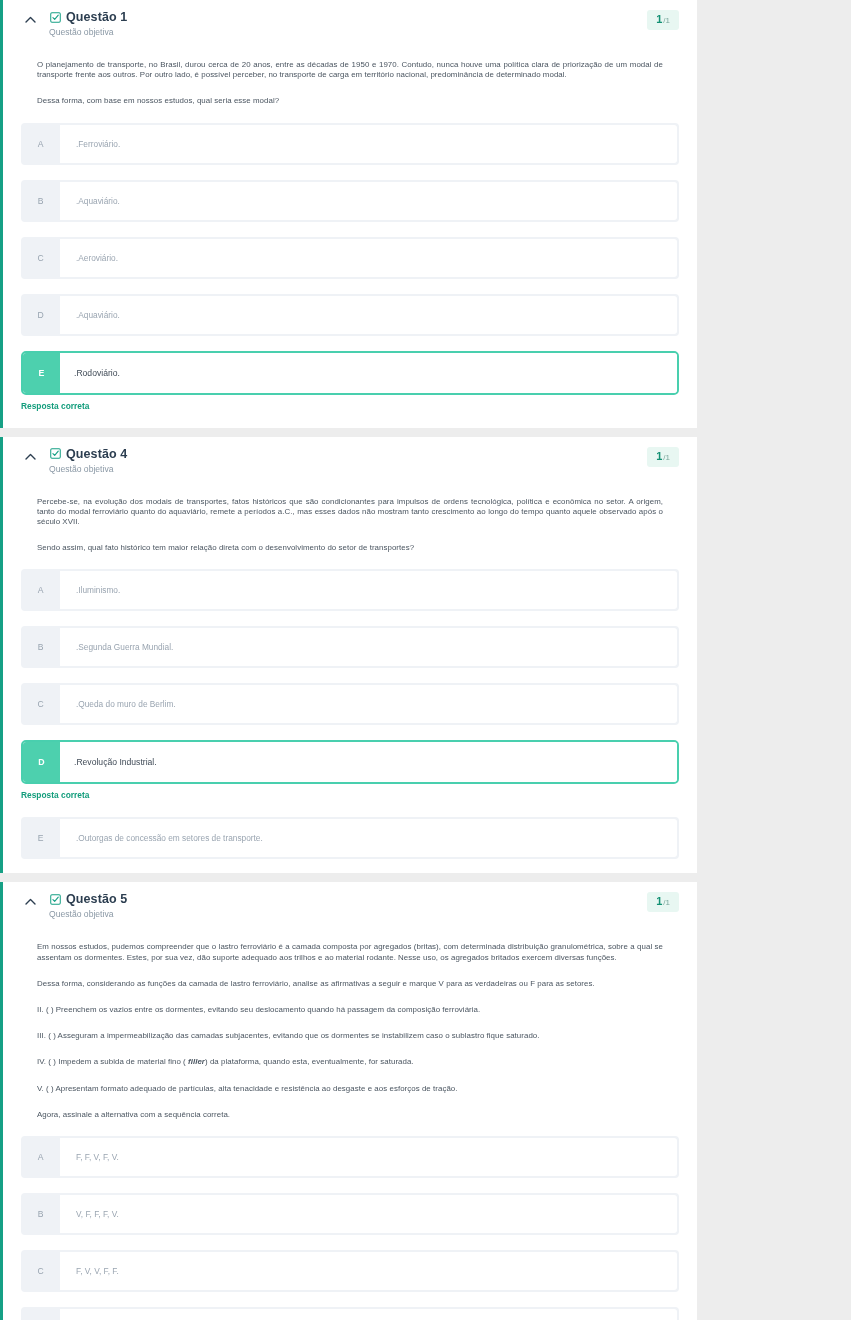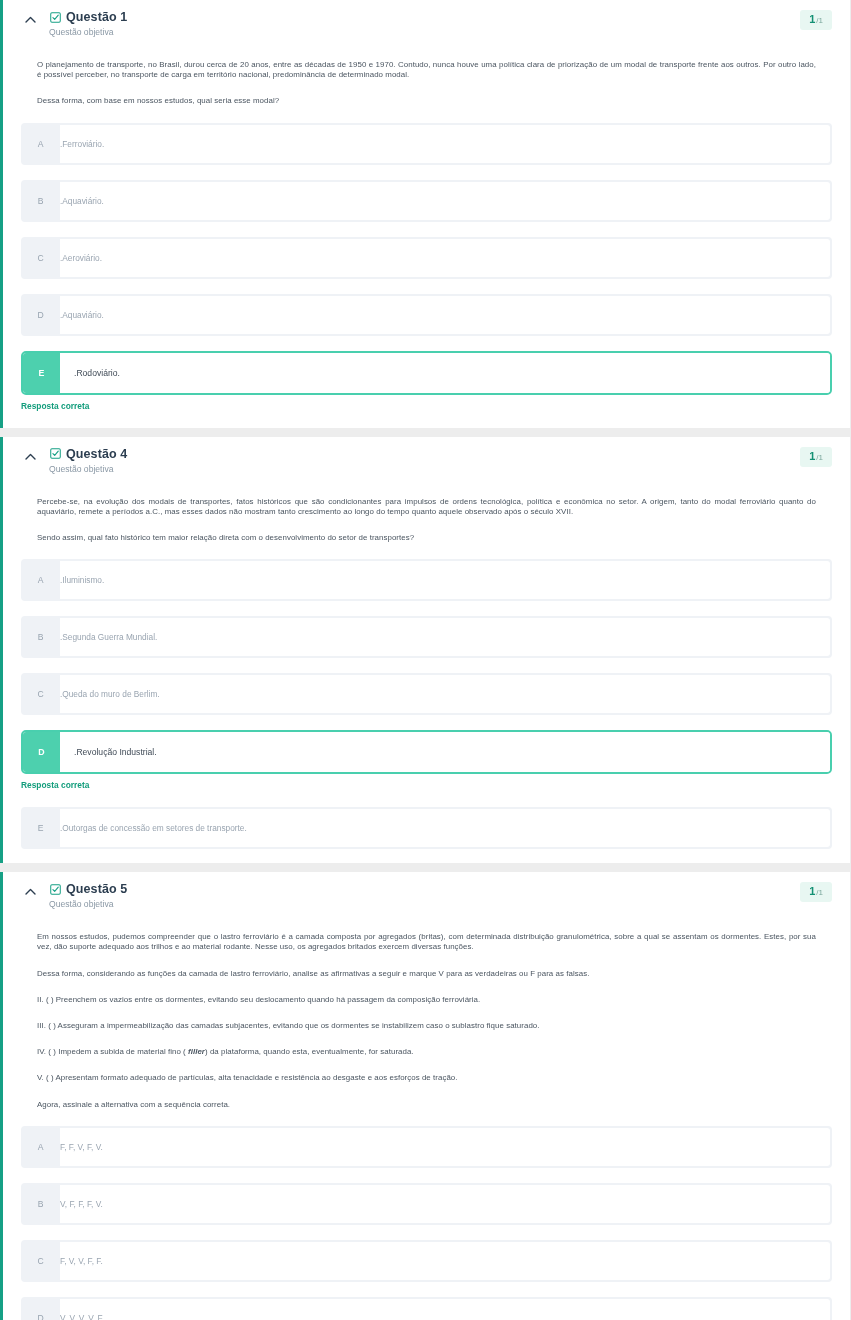--- a/index.html
+++ b/index.html
@@ -24,21 +24,21 @@
     box-sizing: border-box;
   }
 
   
   .q-card {
     position: relative;
     background: #ffffff;
     border-left: 3px solid #16a085;
     box-sizing: border-box;
     padding: 0 18px 14px 18px;
-    width: 850px;
+    width: 697px;
   }
   .q-card.first { margin-top: 0; }
 
   .q-head {
     display: flex;
     align-items: flex-start;
     padding: 9px 0 0 0;
     position: relative;
     min-height: 34px;
   }
@@ -146,20 +146,21 @@
     justify-content: center;
     font-size: 8.6px;
     color: #98a4b0;
     background: transparent;
   }
   .opt .txt {
     flex: 1 1 auto;
     background: #ffffff;
     display: flex;
     align-items: center;
+    padding-left: 16px;
     font-size: 8.3px;
     color: #9aa5b1;
     border-top-right-radius: 3px;
     border-bottom-right-radius: 3px;
     margin: 2px 2px 2px 0;
   }
 
   
   .opt.correct {
     background: #ffffff;
@@ -321,21 +322,21 @@
           </div>
           <div class="q-sub">Questão objetiva</div>
         </div>
         <div class="score">
           <span class="score-num">1</span>
           <span class="score-total">/1</span>
         </div>
       </div>
       <div class="q-body">
         <p class="just">Em nossos estudos, pudemos compreender que o lastro ferroviário é a camada composta por agregados (britas), com determinada distribuição granulométrica, sobre a qual se assentam os dormentes. Estes, por sua vez, dão suporte adequado aos trilhos e ao material rodante. Nesse uso, os agregados britados exercem diversas funções.</p>
-        <p>Dessa forma, considerando as funções da camada de lastro ferroviário, analise as afirmativas a seguir e marque V para as verdadeiras ou F para as falsas.</p>
+        <p>Dessa forma, considerando as funções da camada de lastro ferroviário, analise as afirmativas a seguir e marque V para as verdadeiras ou F para as setores.</p>
         <p>II. (   ) Preenchem os vazios entre os dormentes, evitando seu deslocamento quando há passagem da composição ferroviária.</p>
         <p>III. (   ) Asseguram a impermeabilização das camadas subjacentes, evitando que os dormentes se instabilizem caso o sublastro fique saturado.</p>
         <p>IV. (   ) Impedem a subida de material fino ( <em>filler</em>) da plataforma, quando esta, eventualmente, for saturada.</p>
         <p>V. (   ) Apresentam formato adequado de partículas, alta tenacidade e resistência ao desgaste e aos esforços de tração.</p>
         <p>Agora, assinale a alternativa com a sequência correta.</p>
       </div>
       <div class="options">
         <div class="opt">
           <div class="letter">A</div>
           <div class="txt">F, F, V, F, V.</div>

